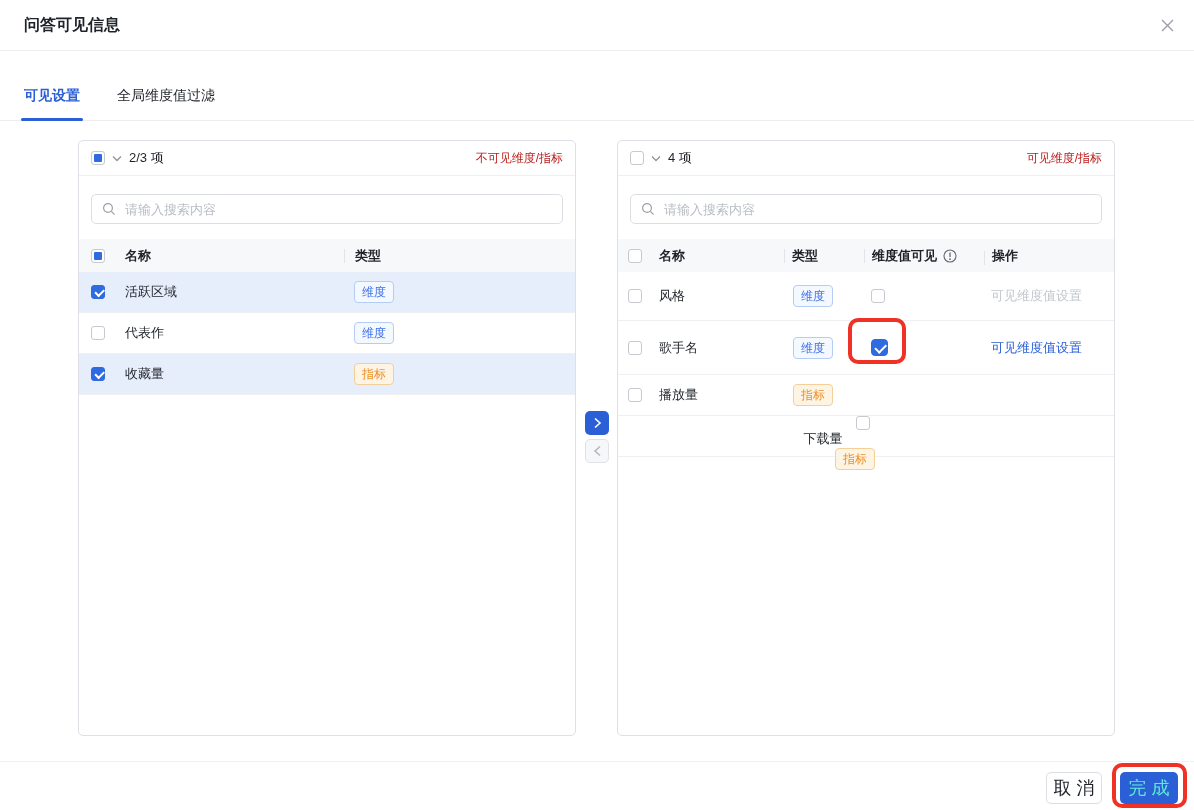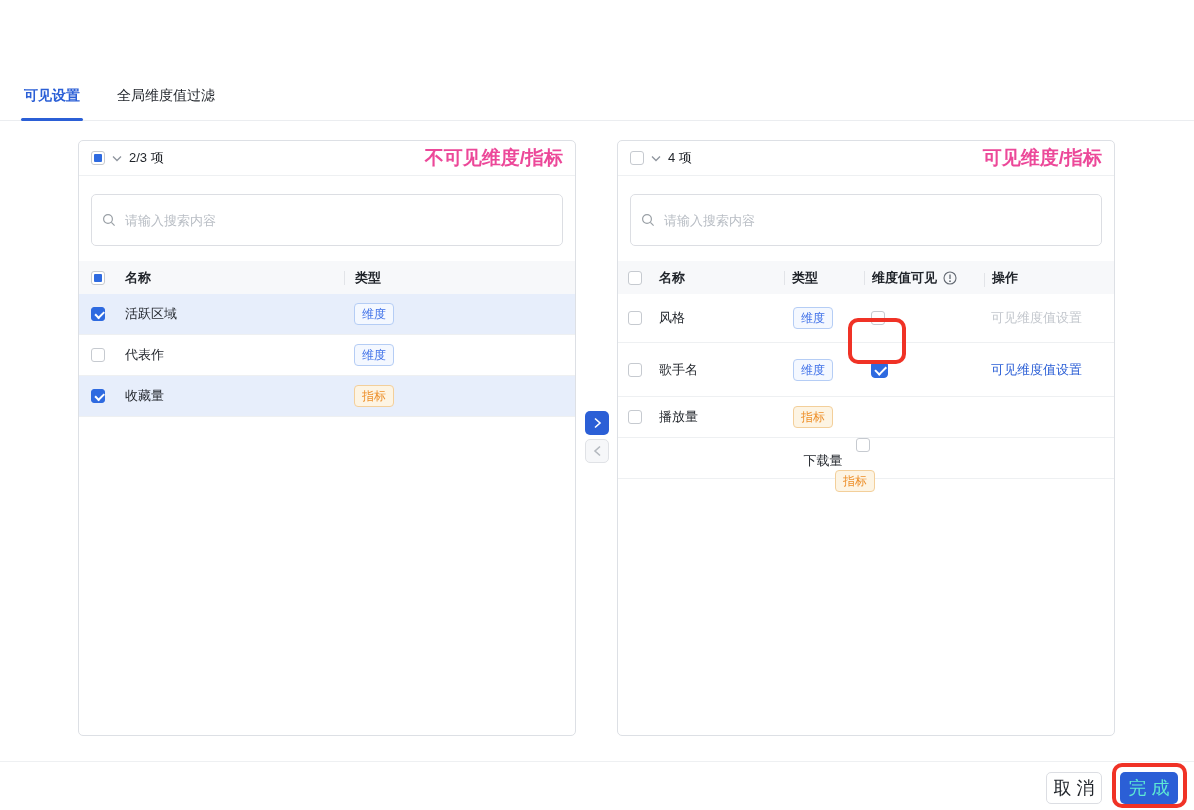--- a/index.html
+++ b/index.html
@@ -17,23 +17,23 @@
   .tab.active{color:var(--primary,#2b5fd6);font-weight:700;}
   .tab.active::after{content:"";position:absolute;left:-3px;right:-3px;bottom:-1px;height:3px;border-radius:2px;background:var(--primary,#2b5fd6);}
 
   
   .panel{position:absolute;top:140px;width:498px;height:596px;border:1px solid #dde0e5;border-radius:5px;background:#fff;box-sizing:border-box;overflow:hidden;}
   .panel.left{left:78px;}
   .panel.right{left:617px;}
   .panel-header{height:34px;display:flex;align-items:center;justify-content:space-between;padding:0 12px;border-bottom:1px solid #eef0f2;}
   .ph-left{display:flex;align-items:center;gap:7px;}
   .ph-count{font-size:13px;color:#1f2329;}
-  .ph-side{font-size:19px;color:#ec4899;font-weight:bold;}
-
-  .search{margin:18px 12px 0 12px;height:28px;border:1px solid #dcdee3;border-radius:5px;display:flex;align-items:center;gap:7px;padding:11px 10px;background:#fff;}
+  .ph-side{font-size:12px;color:#b91c1c;}
+
+  .search{margin:18px 12px 0 12px;height:28px;border:1px solid #dcdee3;border-radius:5px;display:flex;align-items:center;gap:7px;padding:0 10px;background:#fff;}
   .search input{border:none;outline:none;flex:1;font-size:13px;color:#1f2329;font-family:inherit;background:transparent;}
   .search input::placeholder{color:#b8bdc4;}
 
   .thead{margin-top:15px;height:33px;background:#f7f8fa;display:flex;align-items:center;font-size:13px;font-weight:700;color:#1f2329;}
   .tdiv{width:1px;height:14px;background:#e2e4e8;}
 
   
   .l-cell-check{width:46px;padding-left:12px;box-sizing:border-box;display:flex;align-items:center;}
   .l-cell-name{flex:1;display:flex;align-items:center;}
   .l-cell-type{width:231px;display:flex;align-items:center;box-sizing:border-box;}
@@ -81,20 +81,30 @@
   .ann-checkbox{left:848px;top:318px;width:58px;height:46px;}
   .ann-confirm{left:1112px;top:763px;width:75px;height:45px;}
 
   .icon{display:inline-flex;align-items:center;justify-content:center;flex:0 0 auto;}
 </style>
 </head>
 <body>
 
 <div class="stage">
 
+  <div class="dlg-header">
+    <div class="dlg-title">问答可见信息</div>
+    <div class="close-btn">
+      <span class="icon">
+        <svg width="15" height="15" viewBox="0 0 15 15">
+            <path d="M2 2 L13 13 M13 2 L2 13" stroke="#9aa0a6" stroke-width="1.4" fill="none"></path>
+          </svg>
+      </span>
+    </div>
+  </div>
 
   <div class="tabbar">
     <div class="tab active">可见设置</div>
     <div class="tab">全局维度值过滤</div>
   </div>
 
   <div class="panel left">
     <div class="panel-header">
       <div class="ph-left">
         <span class="cb indet"></span>

